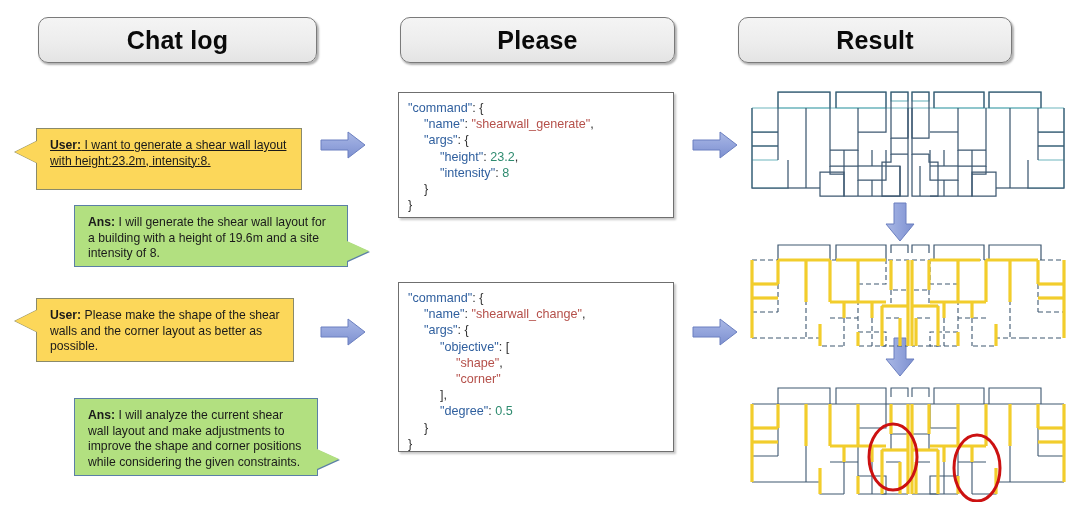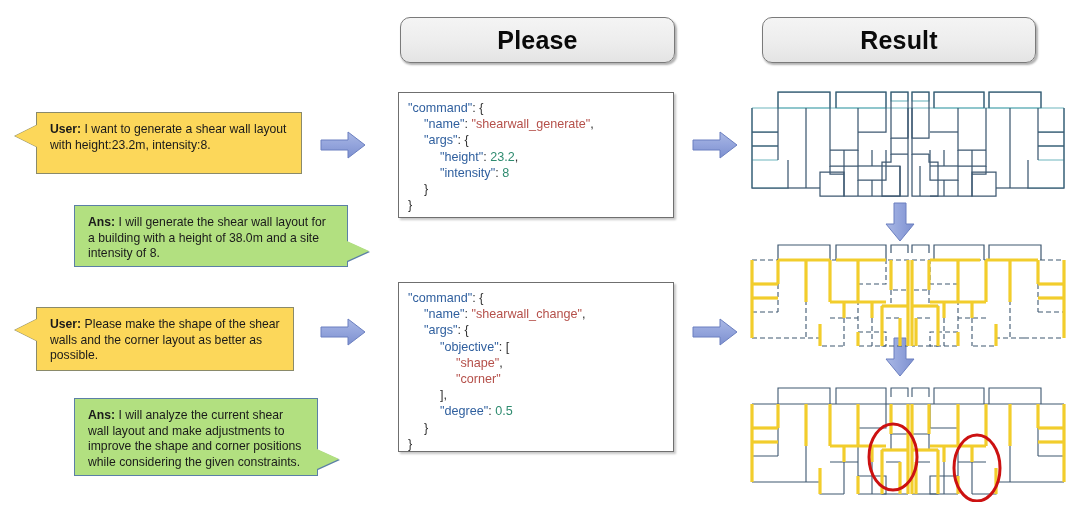--- a/index.html
+++ b/index.html
@@ -8,41 +8,41 @@
   .stage{position:absolute;left:0;top:0;width:1080px;height:518px;}
 
   
   .hdr{position:absolute;height:44px;border:1.6px solid #7a7a7a;border-radius:10px;
        background:linear-gradient(180deg,#f4f4f4 0%,#ededed 55%,#e4e4e4 100%);
        box-shadow:1.5px 2px 2px rgba(0,0,0,.30);
        display:flex;align-items:center;justify-content:center;}
   .hdr span{font-size:25px;font-weight:bold;letter-spacing:.2px;color:#0a0a0a;}
   #hdr-chat{left:38px;top:17px;width:277px;}
   #hdr-method{left:400px;top:17px;width:273px;}
-  #hdr-result{left:762px;top:17px;width:272px;text-align:right;}
+  #hdr-result{left:738px;top:17px;width:272px;text-align:right;}
 
   
   .bubble{position:absolute;box-sizing:border-box;padding:9px 12px 9px 13px;
           font-size:12.2px;line-height:15.6px;color:#1a1a1a;}
   .bubble b{font-weight:bold;}
   .bubble-user{background:#fcd75a;border:1.3px solid #8a8a6a;}
   .bubble-ans{background:#b2e080;border:1.7px solid #5b7fa6;}
   .tail{position:absolute;width:0;height:0;}
 
-  #bub1{left:36px;top:112px;width:266px;height:62px;}
+  #bub1{left:36px;top:128px;width:266px;height:62px;text-decoration:underline;}
   #bub1 .tail{left:-22px;top:12px;
      border-top:11px solid transparent;border-bottom:11px solid transparent;
      border-right:22px solid #fcd75a;
      filter:drop-shadow(-1px 0 0 #8a8a6a);}
   #bub2{left:74px;top:205px;width:274px;height:62px;}
   #bub2 .tail{right:-22px;bottom:5px;
      border-top:10px solid transparent;border-bottom:10px solid transparent;
      border-left:22px solid #b2e080;
      filter:drop-shadow(1px 1px 0 #5b7fa6);}
-  #bub3{left:36px;top:298px;width:258px;height:64px;margin-top:9px;}
+  #bub3{left:36px;top:298px;width:258px;height:64px;}
   #bub3 .tail{left:-22px;top:11px;
      border-top:11px solid transparent;border-bottom:11px solid transparent;
      border-right:22px solid #fcd75a;
      filter:drop-shadow(-1px 0 0 #8a8a6a);}
   #bub4{left:74px;top:398px;width:244px;height:78px;}
   #bub4 .tail{right:-22px;bottom:6px;
      border-top:10px solid transparent;border-bottom:10px solid transparent;
      border-left:22px solid #b2e080;
      filter:drop-shadow(1px 1px 0 #5b7fa6);}
 
@@ -64,35 +64,38 @@
 
   
   .plan{position:absolute;}
   .plan svg{display:block;}
 </style>
 </head>
 <body>
 
 <div class="stage">
 
+  <div class="hdr" id="hdr-chat">
+    <span>Chat log</span>
+  </div>
   <div class="hdr" id="hdr-method">
     <span>Please</span>
   </div>
   <div class="hdr" id="hdr-result">
     <span>Result</span>
   </div>
 
   <div class="bubble bubble-user" id="bub1">
     <div class="tail"></div>
     <b>User:</b><span> I want to generate a shear wall layout with height:23.2m, intensity:8.</span>
   </div>
 
   <div class="bubble bubble-ans" id="bub2">
     <div class="tail"></div>
-    <b>Ans:</b><span> I will generate the shear wall layout for a building with a height of 38.0m and a site intensity of 8.</span>
+    <b>Ans:</b><span> I will generate the shear wall layout for a building with a height of 19.6m and a site intensity of 8.</span>
   </div>
 
   <div class="bubble bubble-user" id="bub3">
     <div class="tail"></div>
     <b>User:</b><span> Please make the shape of the shear walls and the corner layout as better as possible.</span>
   </div>
 
   <div class="bubble bubble-ans" id="bub4">
     <div class="tail"></div>
     <b>Ans:</b><span> I will analyze the current shear wall layout and make adjustments to improve the shape and corner positions while considering the given constraints.</span>

